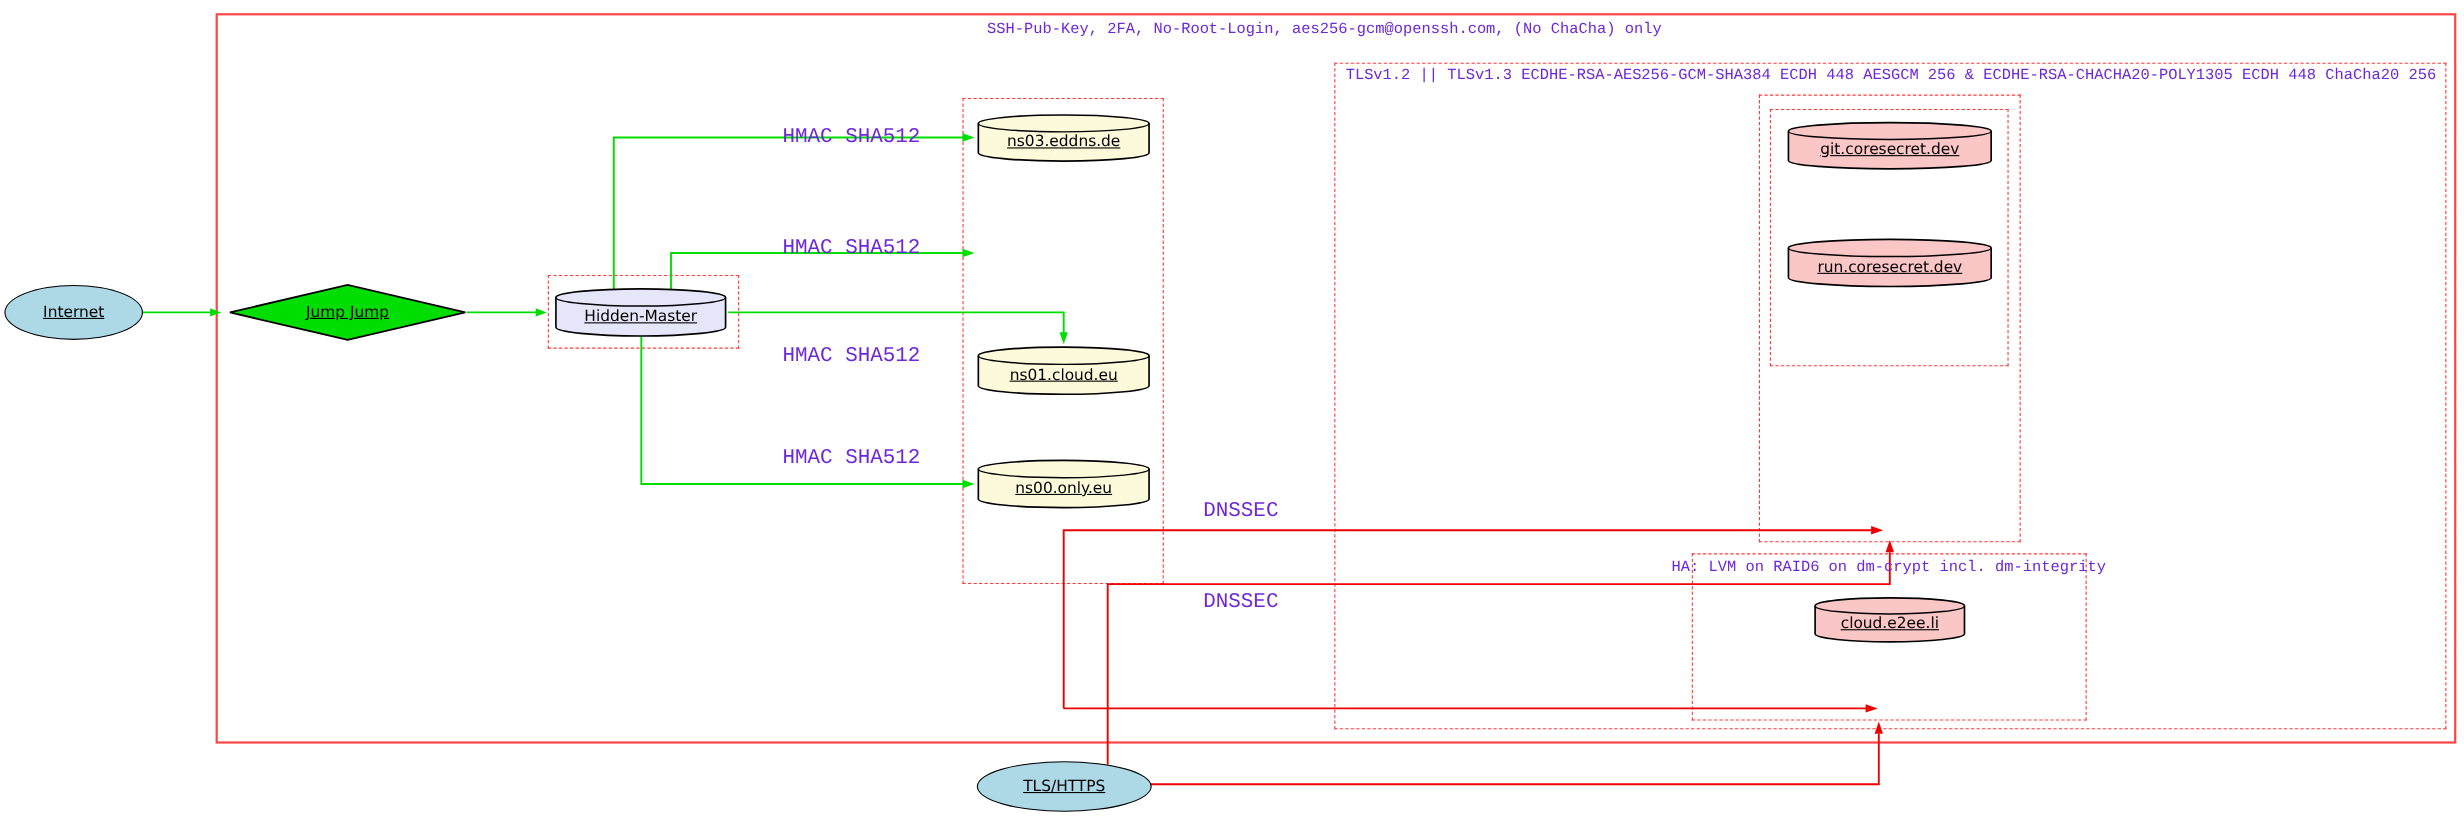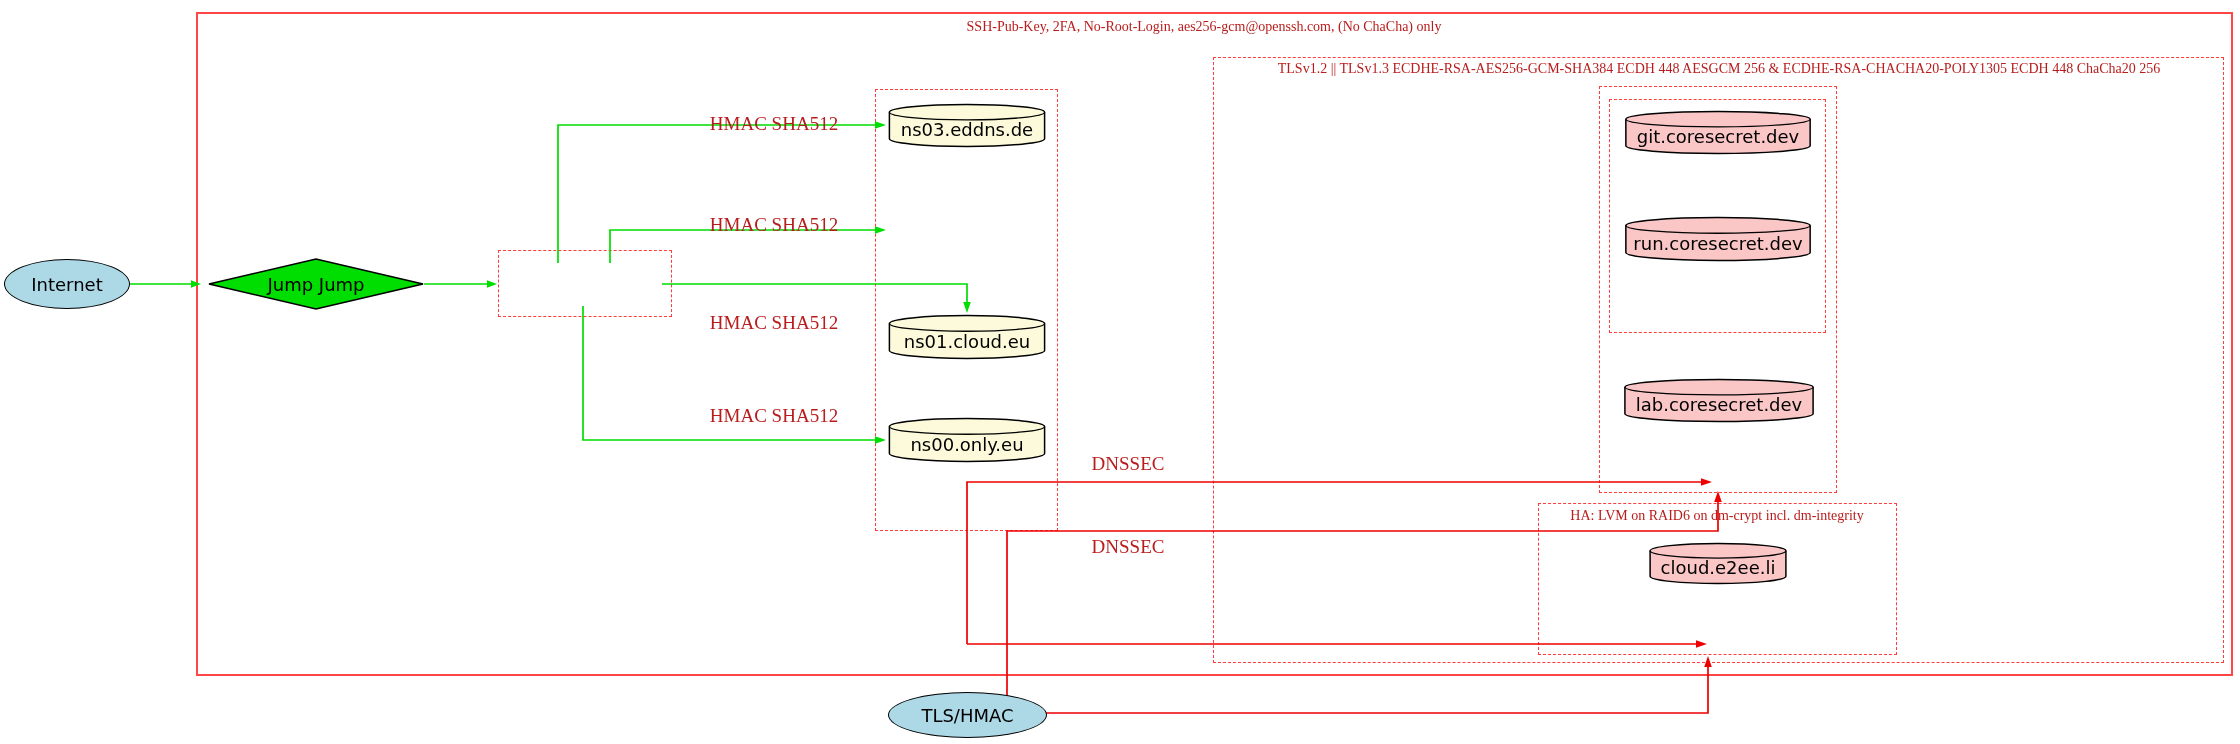--- a/index.html
+++ b/index.html
@@ -4,30 +4,30 @@
 <style>
   html,body{margin:0;padding:0;background:#ffffff;}
   #canvas{position:relative;width:2240px;height:744px;background:#ffffff;overflow:hidden;
           font-family:"DejaVu Sans",sans-serif;}
 
   
   .cluster{position:absolute;border:1.7px dashed var(--cluster-border);box-sizing:border-box;}
   .cluster.solid{border-style:solid;border-width:2px;border-color:var(--outer-border);}
 
   
-  .glabel{position:absolute;transform:translate(-50%,-50%);white-space:nowrap;color:#b91c1c;
-          font-family:Liberation Serif, serif;}
+  .glabel{position:absolute;transform:translate(-50%,-50%);white-space:nowrap;color:#6d28d9;
+          font-family:Liberation Mono, monospace;}
   .clabel{font-size:14px;}
   .elabel{font-size:19px;}
 
   
   .node{position:absolute;box-sizing:border-box;}
   .node svg{position:absolute;inset:0;width:100%;height:100%;overflow:visible;}
   .nlabel{position:absolute;left:50%;top:50%;transform:translate(-50%,-50%);
-          white-space:nowrap;font-size:18px;color:#000;}
+          white-space:nowrap;font-size:14px;color:#000;text-decoration:underline;}
   .cyl .nlabel{top:58%;}
   .ellipse{border:1.6px solid #000;border-radius:50%;}
   .ellipse.blue{background:var(--node-blue);}
   .cylbody{fill:var(--f);stroke:#000;stroke-width:1.5;vector-effect:non-scaling-stroke;}
   .cyllens{fill:none;stroke:#000;stroke-width:1.3;vector-effect:non-scaling-stroke;}
   .f-yellow{--f:var(--node-yellow);}
   .f-lavender{--f:var(--node-lavender);}
   .f-pink{--f:var(--node-pink);}
   .diamond-poly{fill:var(--node-green);stroke:#000;stroke-width:1.6;vector-effect:non-scaling-stroke;}
 
@@ -93,20 +93,27 @@
     <span class="nlabel">Internet</span>
   </div>
 
   <div class="node" style="left:208px;top:258px;width:216px;height:52px;">
     <svg viewBox="0 0 216 52" preserveAspectRatio="none">
       <polygon class="diamond-poly" points="1,26 108,1 215,26 108,51"></polygon>
     </svg>
     <span class="nlabel">Jump Jump</span>
   </div>
 
+  <div class="node cyl f-lavender" style="left:503px;top:261px;width:159px;height:46px;">
+    <svg viewBox="0 0 100 44" preserveAspectRatio="none">
+      <path class="cylbody" d="M1.5,9 C1.5,4.9 23,1.5 50,1.5 C77,1.5 98.5,4.9 98.5,9 L98.5,35 C98.5,39.1 77,42.5 50,42.5 C23,42.5 1.5,39.1 1.5,35 Z"></path>
+      <path class="cyllens" d="M1.5,9 C1.5,13.1 23,16.5 50,16.5 C77,16.5 98.5,13.1 98.5,9"></path>
+    </svg>
+    <span class="nlabel">Hidden-Master</span>
+  </div>
 
   <div class="node cyl f-yellow" style="left:887px;top:103px;width:160px;height:45px;">
     <svg viewBox="0 0 100 44" preserveAspectRatio="none">
       <path class="cylbody" d="M1.5,9 C1.5,4.9 23,1.5 50,1.5 C77,1.5 98.5,4.9 98.5,9 L98.5,35 C98.5,39.1 77,42.5 50,42.5 C23,42.5 1.5,39.1 1.5,35 Z"></path>
       <path class="cyllens" d="M1.5,9 C1.5,13.1 23,16.5 50,16.5 C77,16.5 98.5,13.1 98.5,9"></path>
     </svg>
     <span class="nlabel">ns03.eddns.de</span>
   </div>
 
 
@@ -135,33 +142,26 @@
   </div>
 
   <div class="node cyl f-pink" style="left:1623px;top:110px;width:190px;height:45px;">
     <svg viewBox="0 0 100 44" preserveAspectRatio="none">
       <path class="cylbody" d="M1.5,9 C1.5,4.9 23,1.5 50,1.5 C77,1.5 98.5,4.9 98.5,9 L98.5,35 C98.5,39.1 77,42.5 50,42.5 C23,42.5 1.5,39.1 1.5,35 Z"></path>
       <path class="cyllens" d="M1.5,9 C1.5,13.1 23,16.5 50,16.5 C77,16.5 98.5,13.1 98.5,9"></path>
     </svg>
     <span class="nlabel">git.coresecret.dev</span>
   </div>
 
-  <div class="node cyl f-pink" style="left:1622px;top:378px;width:194px;height:45px;">
-    <svg viewBox="0 0 100 44" preserveAspectRatio="none">
-      <path class="cylbody" d="M1.5,9 C1.5,4.9 23,1.5 50,1.5 C77,1.5 98.5,4.9 98.5,9 L98.5,35 C98.5,39.1 77,42.5 50,42.5 C23,42.5 1.5,39.1 1.5,35 Z"></path>
-      <path class="cyllens" d="M1.5,9 C1.5,13.1 23,16.5 50,16.5 C77,16.5 98.5,13.1 98.5,9"></path>
-    </svg>
-    <span class="nlabel">lab.coresecret.dev</span>
-  </div>
 
   <div class="node cyl f-pink" style="left:1648px;top:542px;width:140px;height:43px;">
     <svg viewBox="0 0 100 44" preserveAspectRatio="none">
       <path class="cylbody" d="M1.5,9 C1.5,4.9 23,1.5 50,1.5 C77,1.5 98.5,4.9 98.5,9 L98.5,35 C98.5,39.1 77,42.5 50,42.5 C23,42.5 1.5,39.1 1.5,35 Z"></path>
       <path class="cyllens" d="M1.5,9 C1.5,13.1 23,16.5 50,16.5 C77,16.5 98.5,13.1 98.5,9"></path>
     </svg>
     <span class="nlabel">cloud.e2ee.li</span>
   </div>
 
   <div class="node ellipse blue" style="left:888px;top:692px;width:159px;height:46px;">
-    <span class="nlabel">TLS/HMAC</span>
+    <span class="nlabel">TLS/HTTPS</span>
   </div>
 
 </div>
 
 </body></html>

